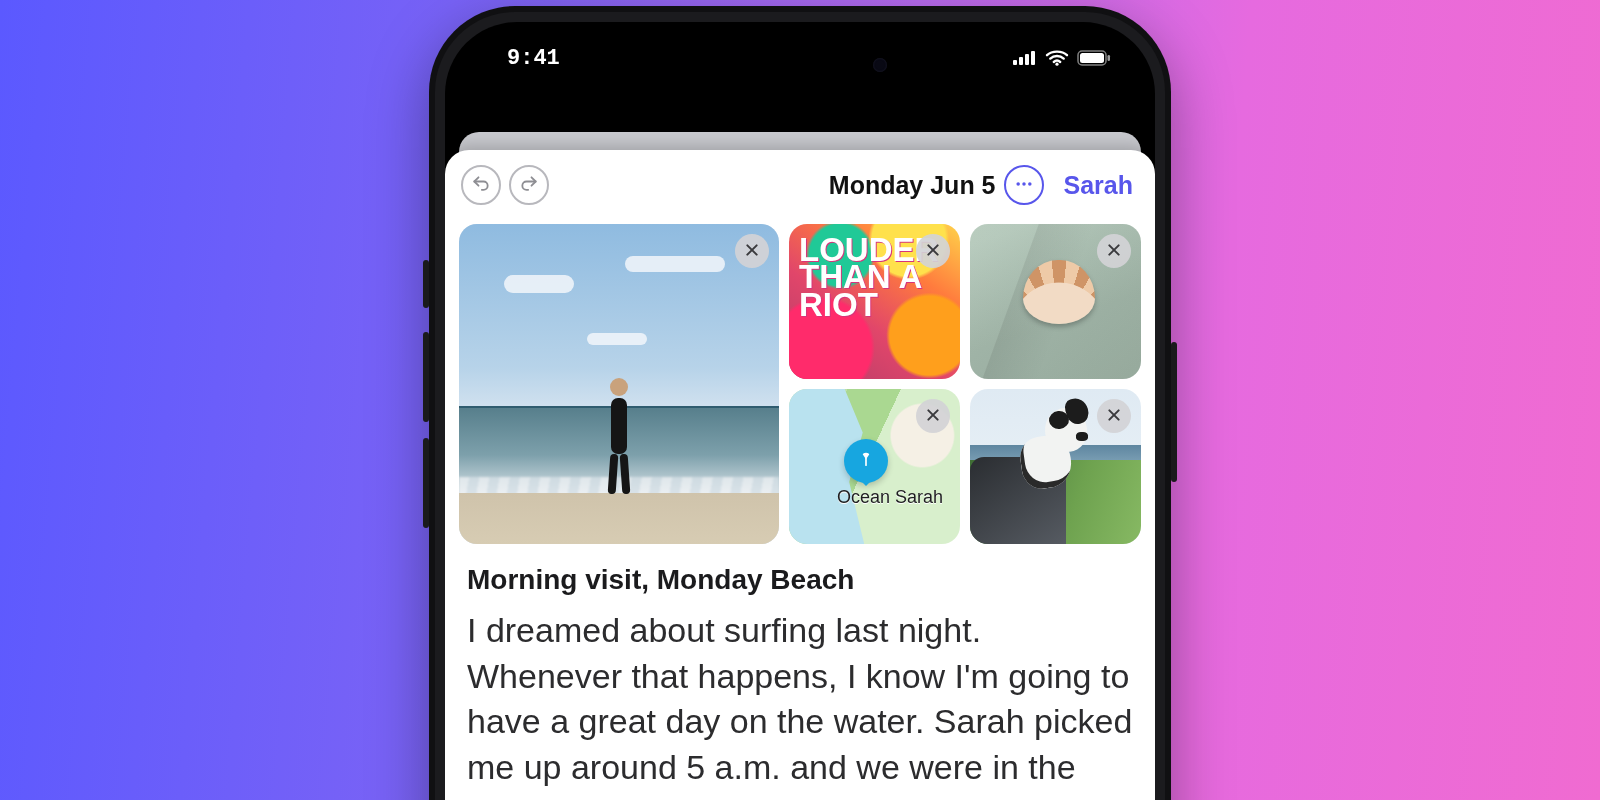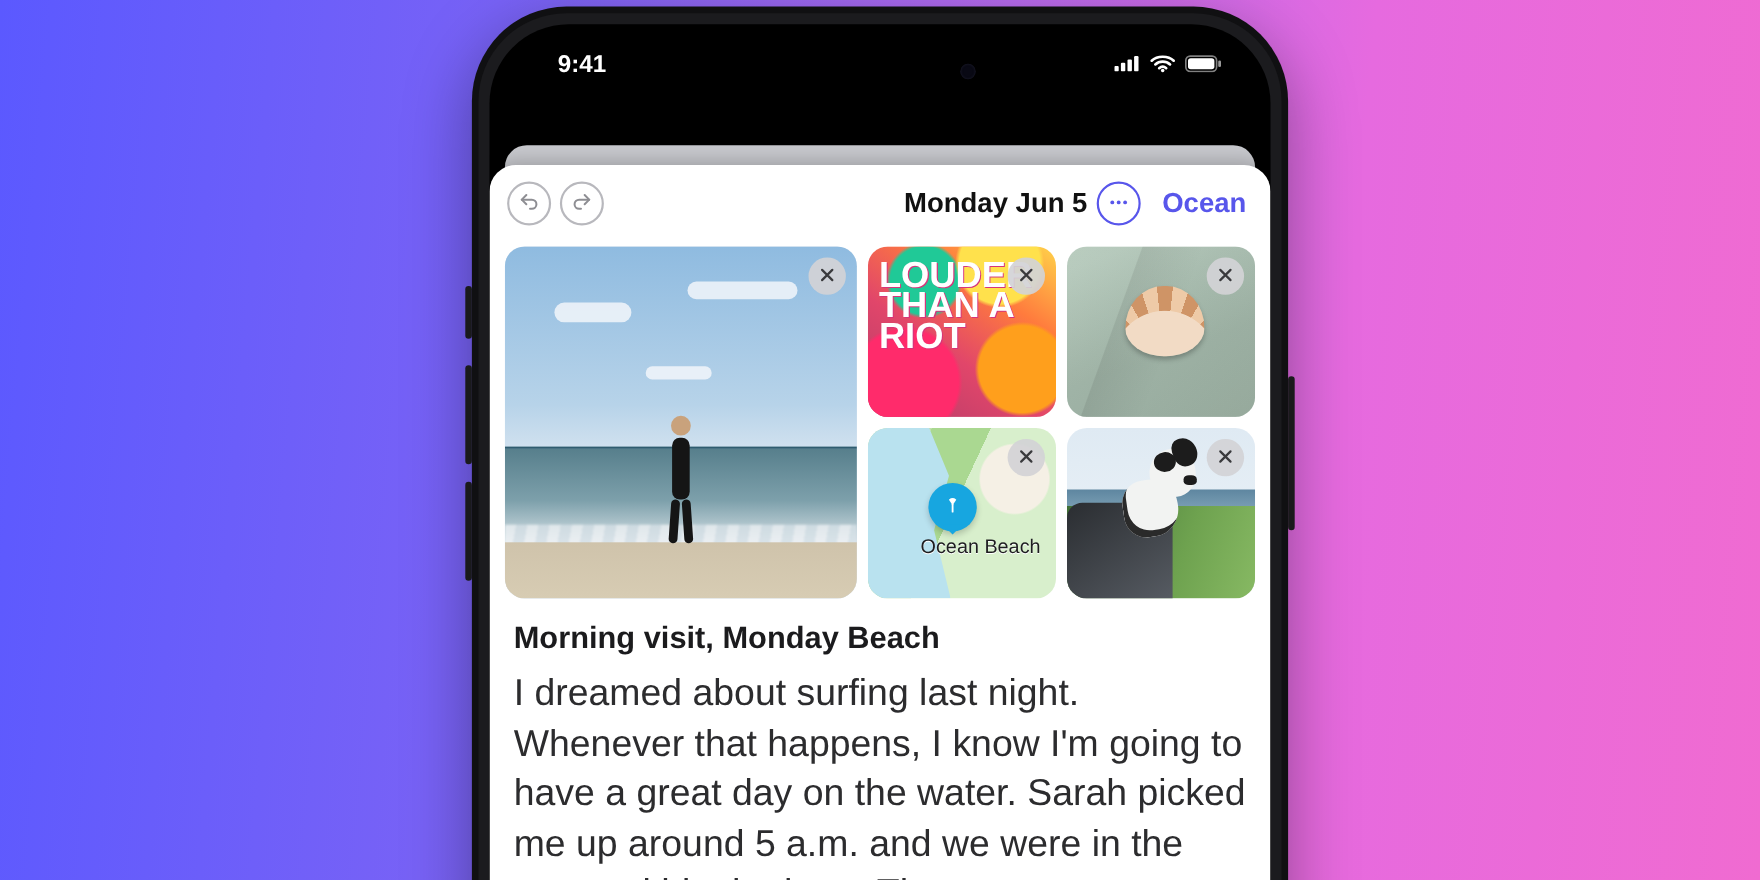--- a/index.html
+++ b/index.html
@@ -67,20 +67,21 @@
   .status-bar {
     position: absolute;
     top: 0; left: 0; right: 0;
     height: 72px;
     display: flex;
     justify-content: space-between;
     align-items: center;
     padding: 0 36px;
     color: #fff;
     z-index: 20;
+    font-family: Liberation Mono, monospace;
   }
   .status-time { font-size: 22px; font-weight: 600; padding-left: 26px;}
   .status-icons { display: flex; align-items: center; gap: 8px; padding-right: 8px;}
   .status-icons svg { display:block; }
 
   .sheet-bg {
     position: absolute;
     top: 110px;
     left: 14px; right: 14px;
     height: 36px;
@@ -355,21 +356,21 @@
           <span>
             <svg width="20" height="20" viewBox="0 0 24 24">
                 <g fill="currentColor">
                   <circle cx="5" cy="12" r="2.1"></circle>
                   <circle cx="12" cy="12" r="2.1"></circle>
                   <circle cx="19" cy="12" r="2.1"></circle>
                 </g>
               </svg>
           </span>
         </button>
-        <button class="done-btn">Ocean</button>
+        <button class="done-btn">Sarah</button>
       </div>
 
       <div class="media-area">
 
         <div class="media-large">
           <div class="surfer-sky">
             <div class="cloud" style="left:14%; top:16%; width:70px; height:18px;"></div>
             <div class="cloud" style="left:52%; top:10%; width:100px; height:16px;"></div>
             <div class="cloud" style="left:40%; top:34%; width:60px; height:12px;"></div>
           </div>
@@ -417,21 +418,21 @@
 
           <div class="tile">
             <div class="map-bg"></div>
             <div class="map-water"></div>
             <div class="map-pin">
               <svg width="20" height="20" viewBox="0 0 24 24" fill="currentColor">
                   <path d="M12 2c3 0 4 2 4 2l-4 6-4-6s1-2 4-2z"></path>
                   <rect x="11" y="8" width="2" height="10" rx="1"></rect>
                 </svg>
             </div>
-            <div class="map-label">Ocean Beach</div>
+            <div class="map-label">Ocean Sarah</div>
             <button class="remove-chip">
               <span><svg width="16" height="16" viewBox="0 0 24 24" stroke="currentColor" stroke-width="3" stroke-linecap="round">
                     <path d="M5 5l14 14M19 5L5 19"></path>
                   </svg></span>
             </button>
           </div>
 
           <div class="tile">
             <div class="dog-sky"></div>
             <div class="dog-ocean"></div>

